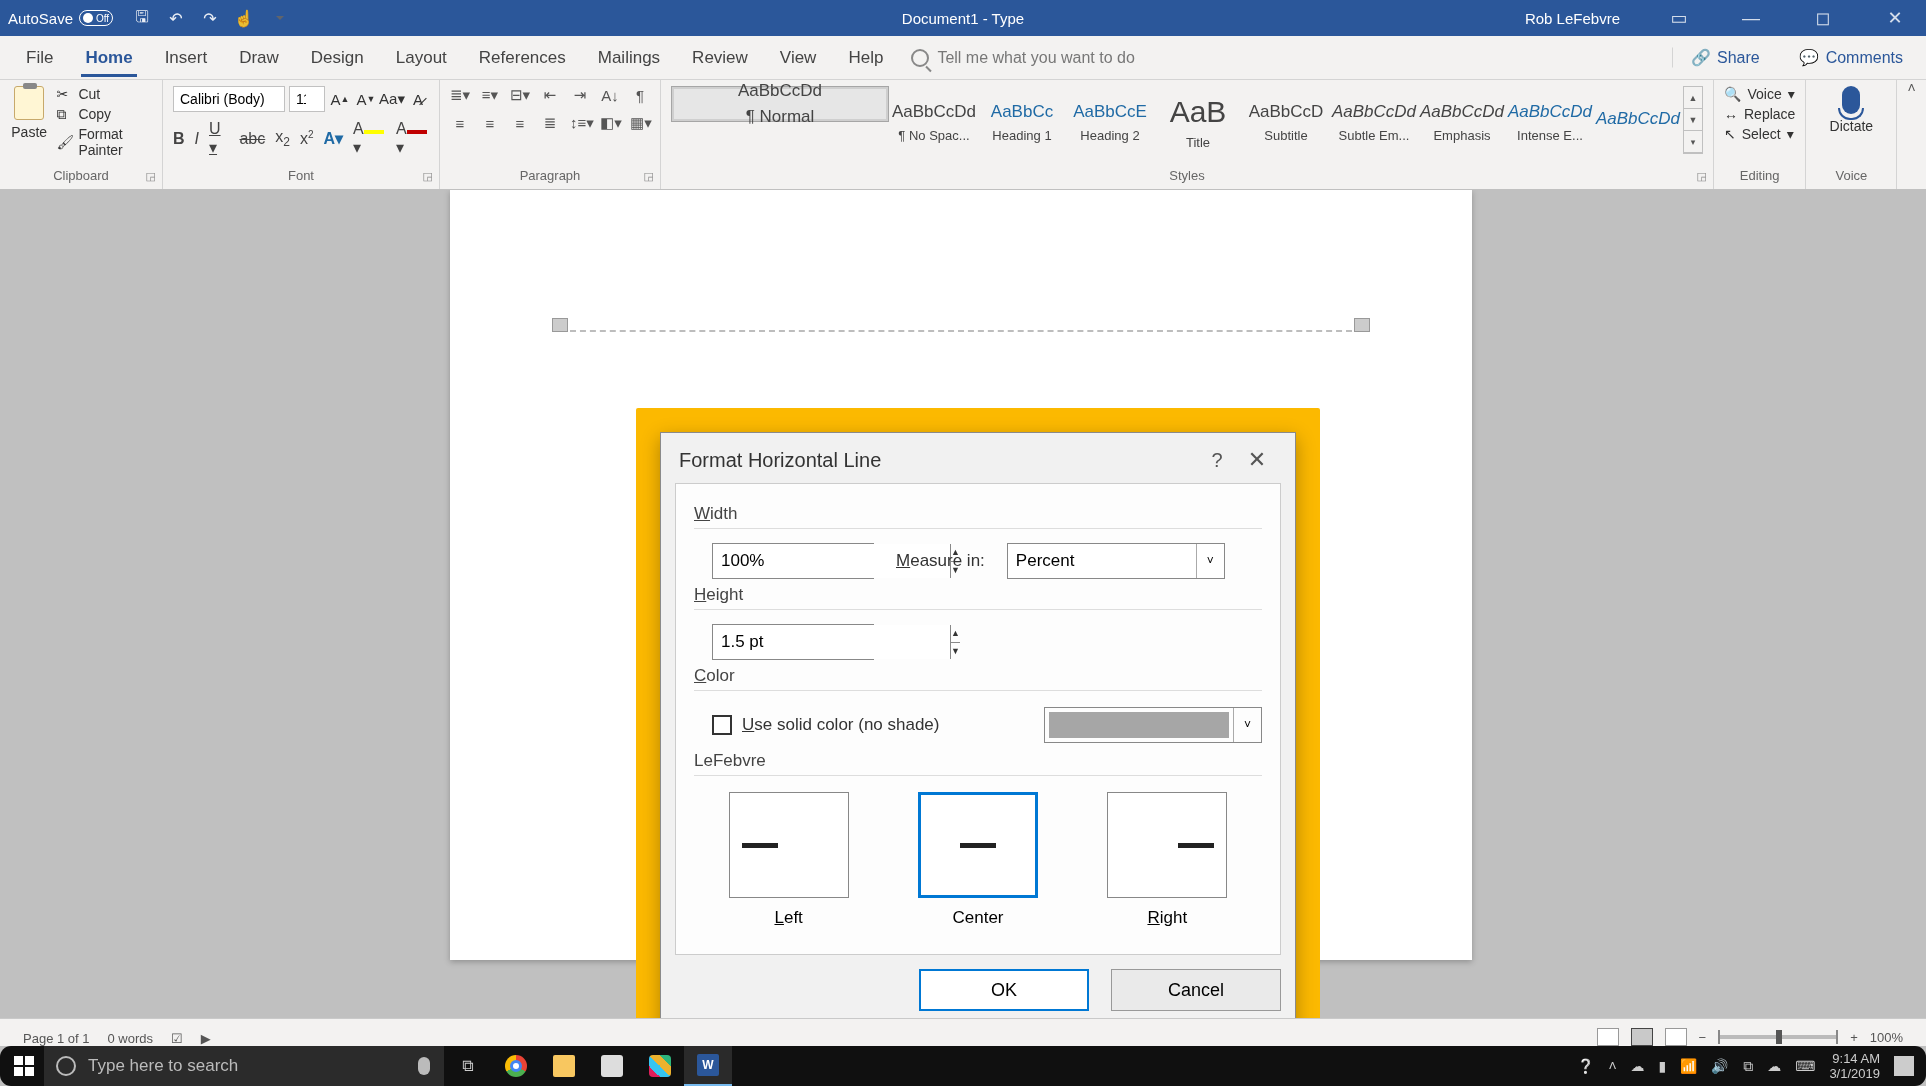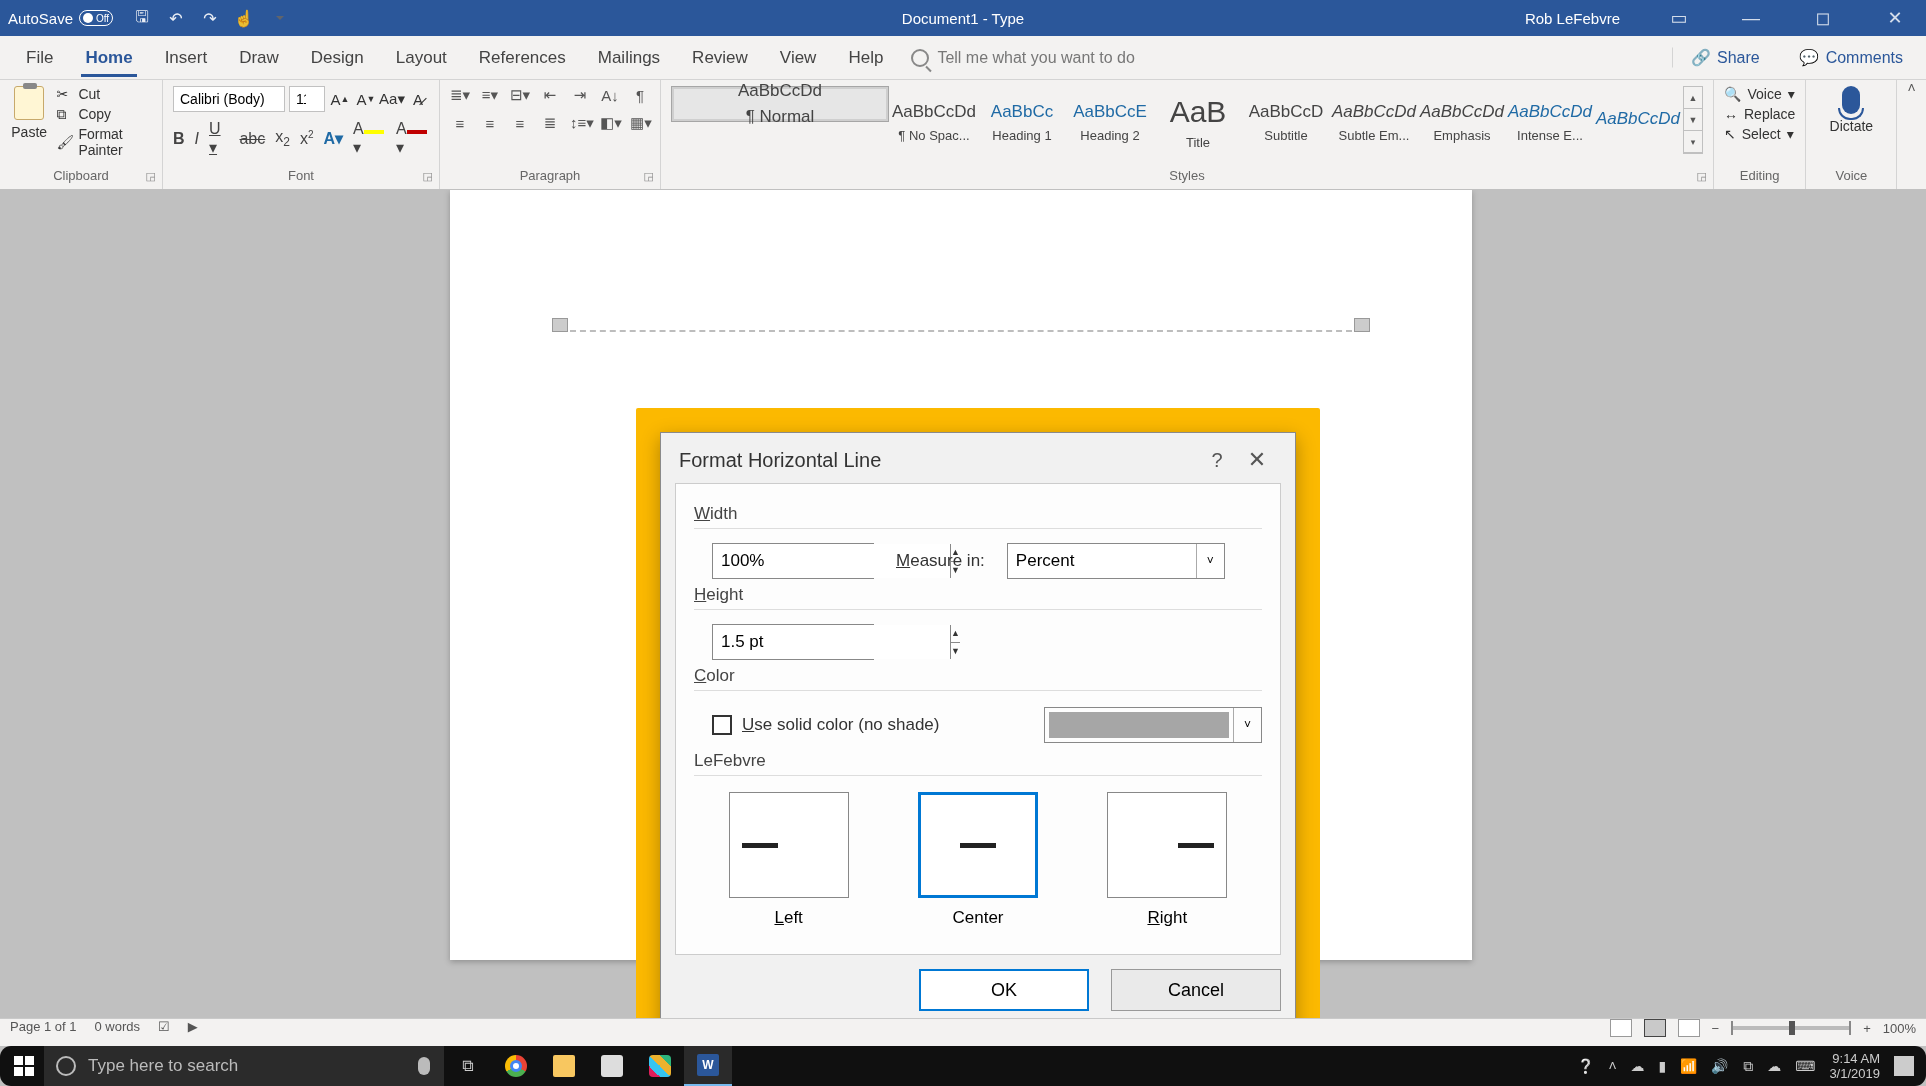--- a/index.html
+++ b/index.html
@@ -129,21 +129,21 @@
 .dash{width:36px;height:5px;background:#222;}
 .al-left .dash{margin-left:12px;}
 .al-center .dash{margin:0 auto;}
 .al-right .dash{margin-left:auto;margin-right:12px;}
 .align-label{font-size:17px;}
 .dlg-buttons{display:flex;justify-content:flex-end;gap:22px;padding:0 14px 16px 0;}
 .btn{width:170px;height:42px;border:1px solid #999;background:#eaeaea;font-size:18px;display:flex;align-items:center;justify-content:center;}
 .btn.primary{border:2px solid #0078d4;background:#fff;}
 
 
-.status{position:absolute;left:0;right:0;bottom:40px;height:28px;background:#f3f2f1;border-top:1px solid #c9c9c9;display:flex;align-items:flex-start;padding:0 10px;font-size:13px;color:#555;gap:18px;}
+.status{position:absolute;left:0;right:0;bottom:40px;height:28px;background:#f3f2f1;border-top:1px solid #c9c9c9;display:flex;align-items:flex-end;padding:0 23px;font-size:13px;color:#555;gap:18px;}
 .status .right{margin-left:auto;display:flex;align-items:center;gap:12px;}
 .view-btn{width:22px;height:18px;border:1px solid #999;background:#fff;}
 .view-btn.active{background:#c9c9c9;border-color:#444;}
 .zoom-slider{width:120px;height:4px;background:#bbb;position:relative;}
 .zoom-slider::before,.zoom-slider::after{content:"";position:absolute;top:-5px;width:2px;height:14px;background:#888;}
 .zoom-slider::before{left:0;}
 .zoom-slider::after{right:0;}
 .zoom-handle{position:absolute;left:58px;top:-5px;width:6px;height:14px;background:#555;}
 
 

